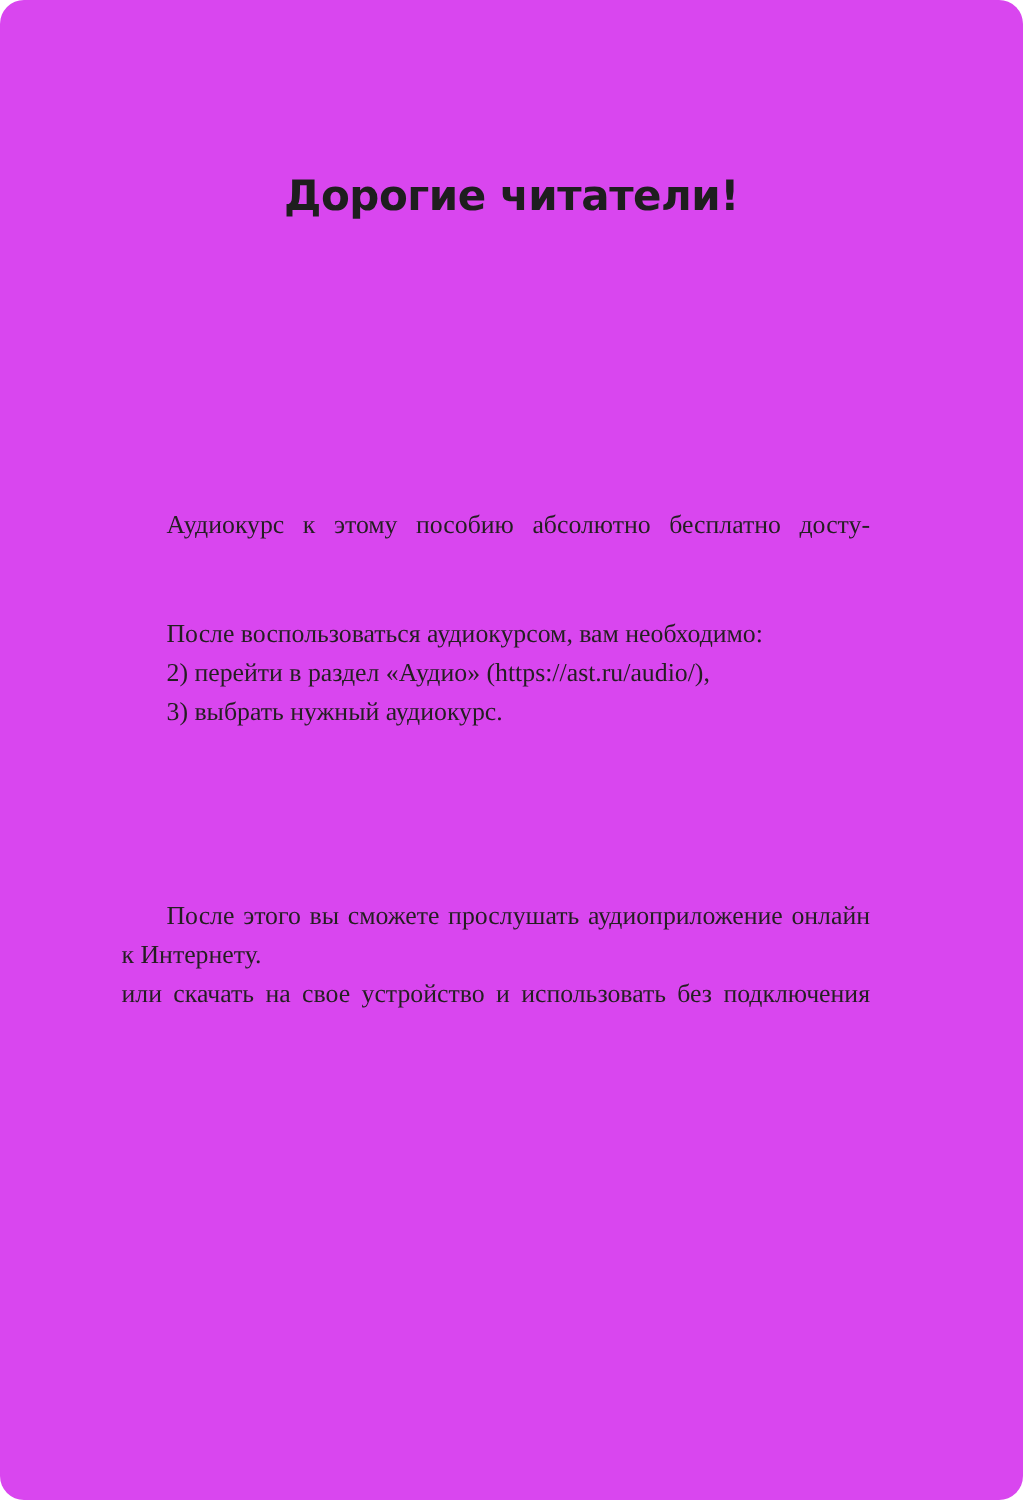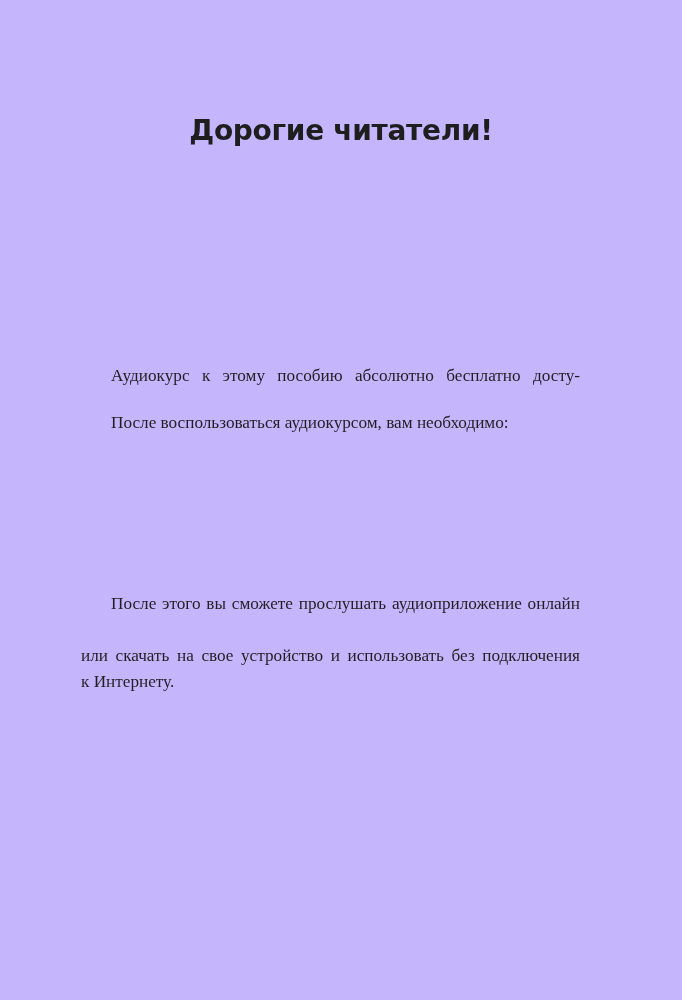--- a/index.html
+++ b/index.html
@@ -1,43 +1,45 @@
 <!DOCTYPE html>
 <html><head>
   <meta charset="utf-8">
   <style>
     html, body { margin: 0; padding: 0; background: #ffffff; }
     body { width: 682px; height: 1000px; position: relative; overflow: hidden; }
-    .page { position: absolute; left: 0; top: 0; width: 682px; height: 1000px; background: #c4b5fd; }
+    .page { position: absolute; left: 0; top: 0; width: 682px; height: 1000px; background: #d946ef; border-radius: 16px; }
     .title {
       position: absolute; left: 0; top: 114px; width: 682px; text-align: center;
       font-family: "DejaVu Sans", sans-serif; font-weight: bold; font-size: 28px;
       color: #1e1e1e; letter-spacing: -0.3px;
     }
     .body {
       position: absolute; left: 81px; width: 499px;
       font-family: "Liberation Serif", serif; font-size: 17.2px; color: #231f20;
       line-height: 26px;
     }
     .line { display: block; white-space: nowrap; }
-    .line.just { text-align: justify; text-align-last: justify; white-space: normal; margin-top: 26px; }
+    .line.just { text-align: justify; text-align-last: justify; white-space: normal; }
     .line.ind { padding-left: 30px; }
   </style>
 </head>
 <body>
 
 <div class="page">
   <div class="title">Дорогие читатели!</div>
 
   <div class="body" style="top:337px;">
     <span class="line just ind">Аудиокурс к этому пособию абсолютно бесплатно досту-</span>
   </div>
 
   <div class="body" style="top:410px;">
     <span class="line ind">После воспользоваться аудиокурсом, вам необходимо:</span>
+    <span class="line ind">2) перейти в раздел «Аудио» (https://ast.ru/audio/),</span>
+    <span class="line ind">3) выбрать нужный аудиокурс.</span>
   </div>
 
-  <div class="body" style="top:565px;">
+  <div class="body" style="top:598px;">
     <span class="line just ind">После этого вы сможете прослушать аудиоприложение онлайн</span>
+    <span class="line">к Интернету.</span>
     <span class="line just">или скачать на свое устройство и использовать без подключения</span>
-    <span class="line">к Интернету.</span>
   </div>
 </div>
 
 </body></html>

